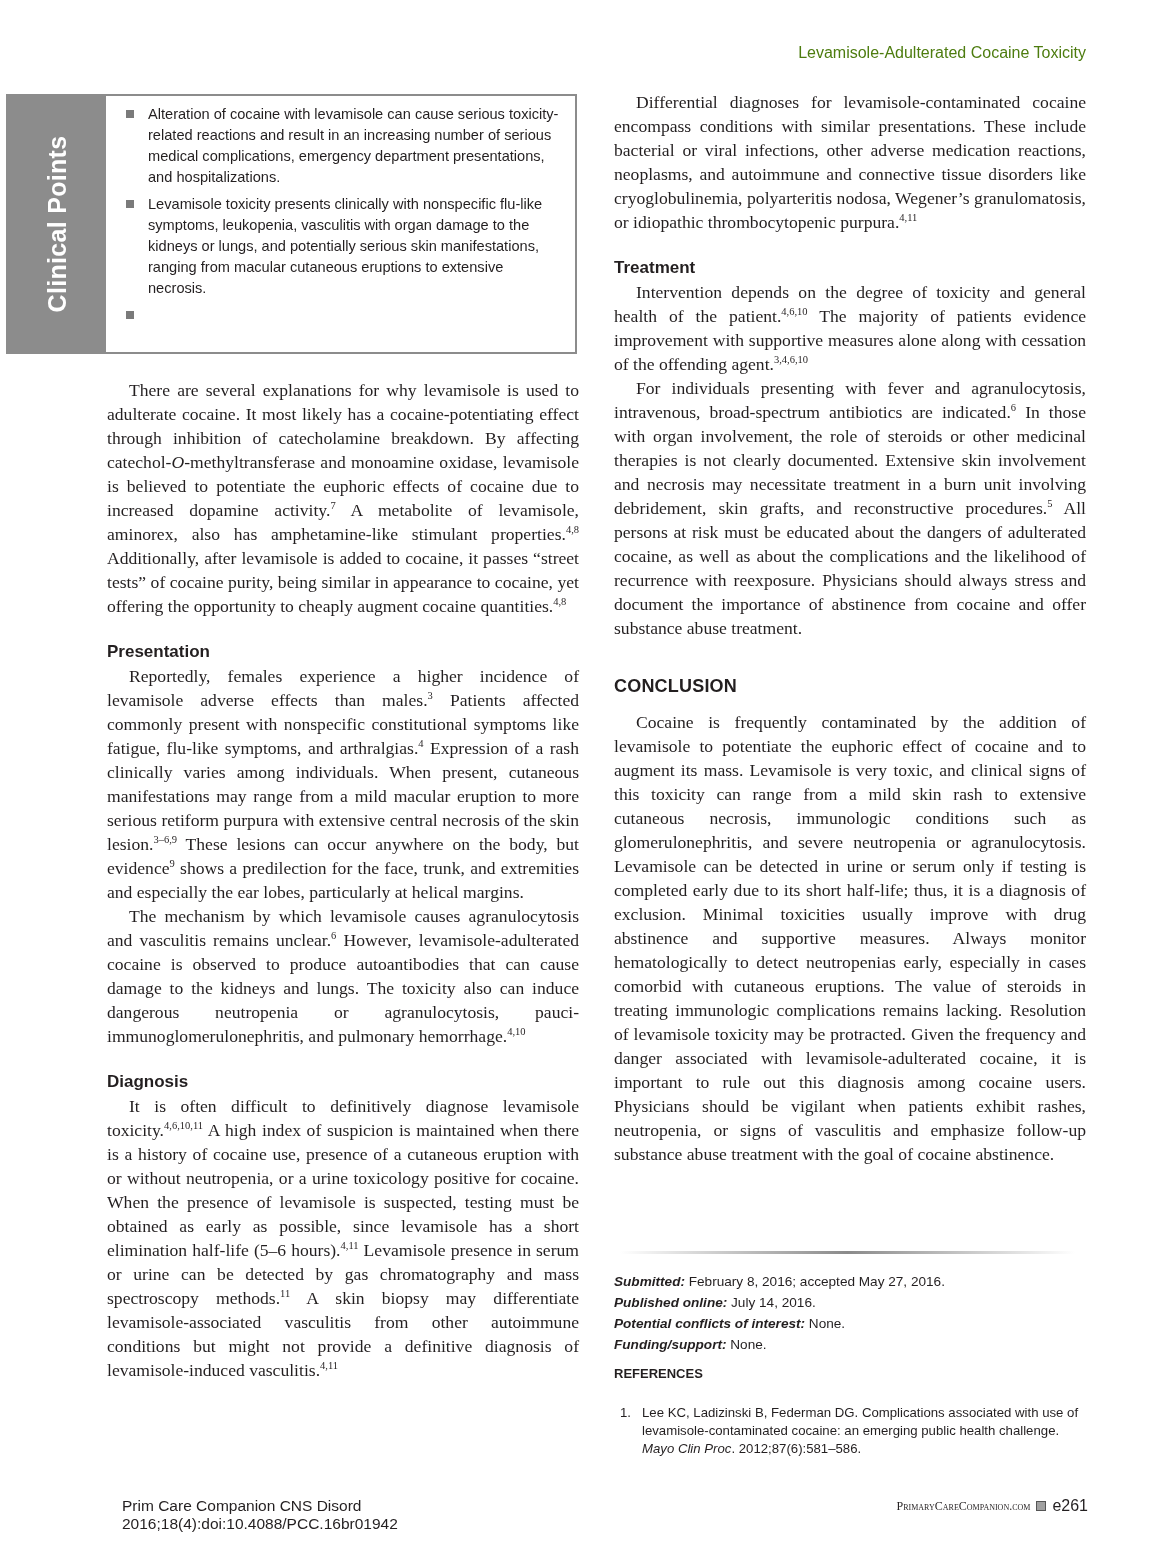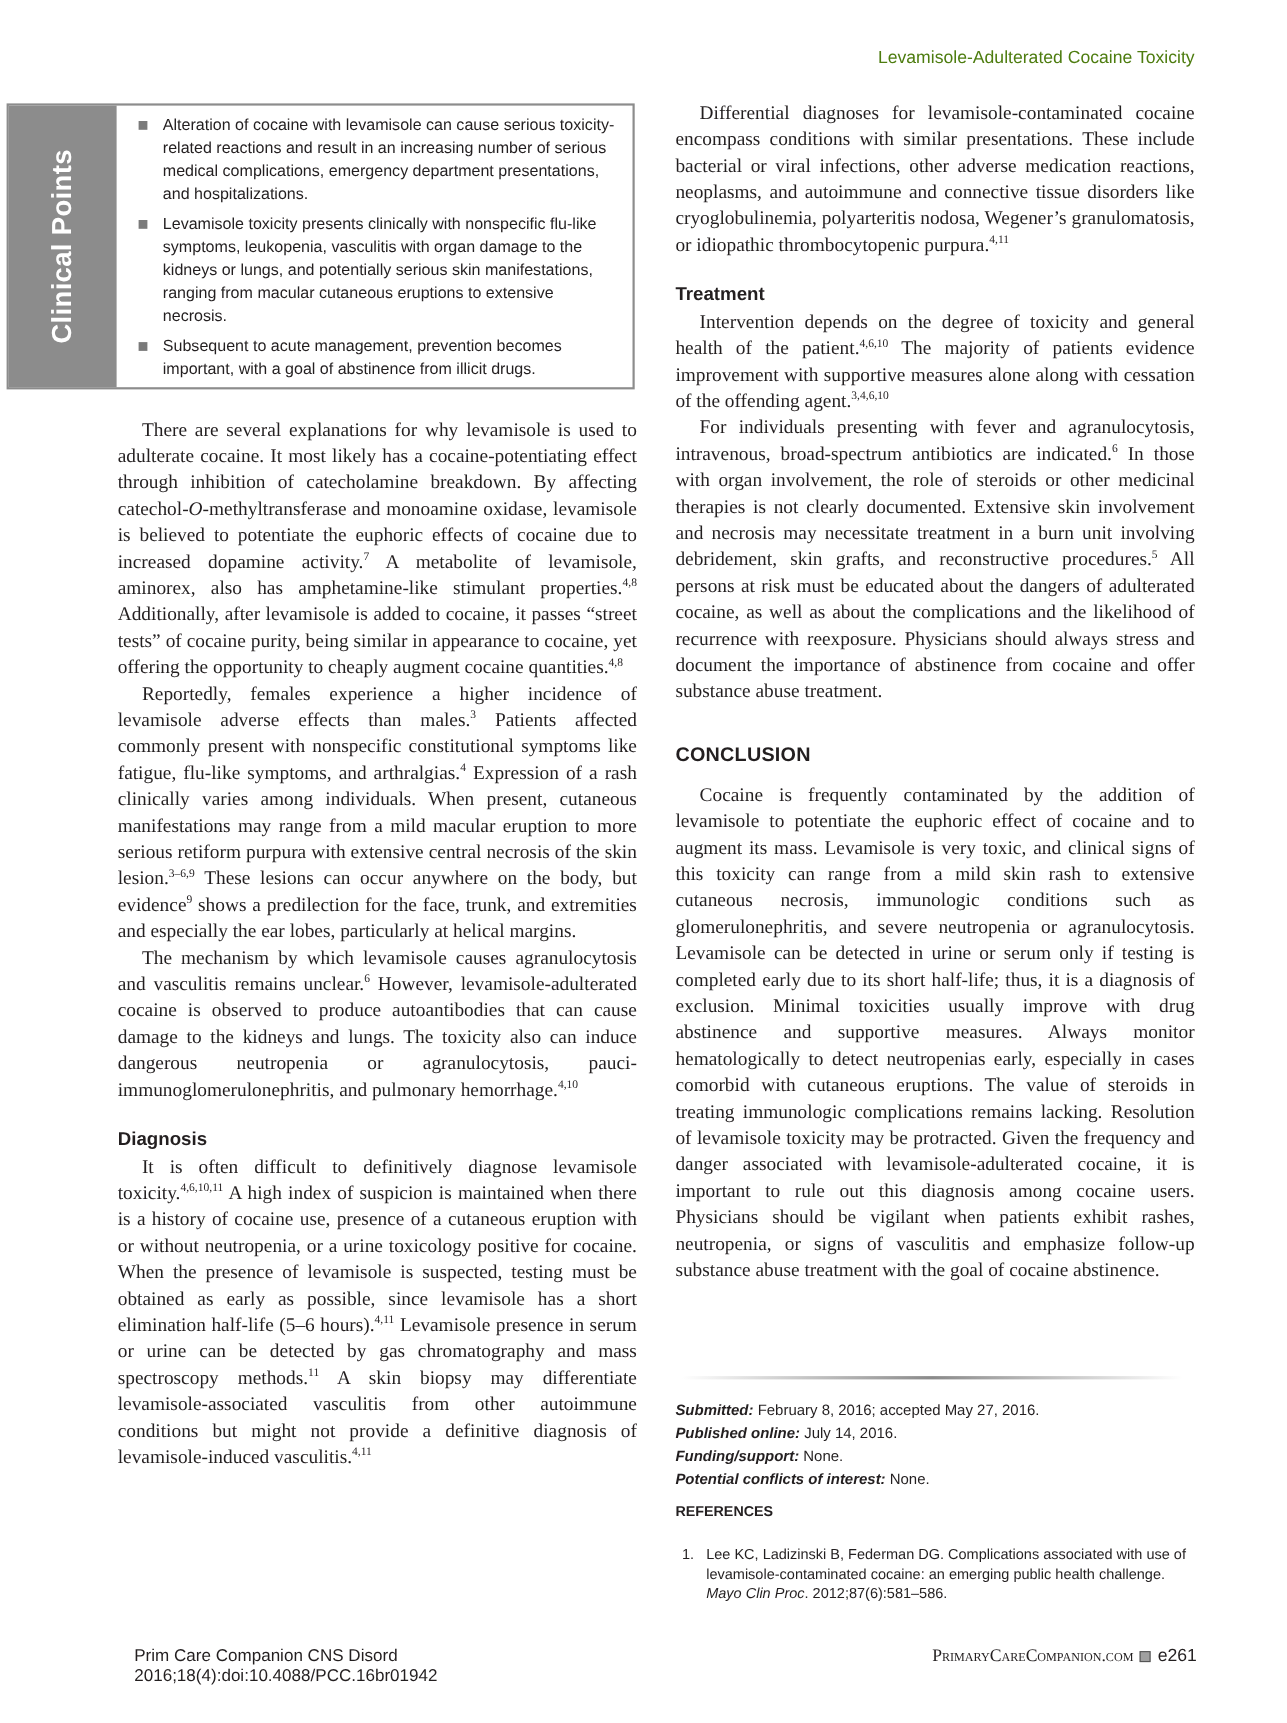--- a/index.html
+++ b/index.html
@@ -31,42 +31,43 @@
   .meta-row { margin: 0; }
   .meta-label { font-weight: bold; font-style: italic; text-align: center; }
 
   .refs-head { position: absolute; left: 614px; top: 1366px; font-size: 13px; font-weight: bold; }
   .refs { position: absolute; left: 620px; top: 1404px; width: 465px; margin: 0; padding: 0; list-style: none; font-size: 13.2px; line-height: 18px; }
   .ref-item { position: relative; padding-left: 22px; }
   .ref-num { position: absolute; left: 0; top: 0; }
 
   .footer-left { position: absolute; left: 122px; top: 1497px; font-size: 15.5px; line-height: 18px; }
   .footer-right { position: absolute; right: 82px; top: 1497px; font-size: 16px; line-height: 18px; display: flex; align-items: center; gap: 6px; }
-  .smallcaps { font-variant: small-caps; font-size: 16px; }
+  .smallcaps { font-variant: small-caps; font-size: 12px; }
   .sq-icon { display: inline-block; width: 10px; height: 10px; border: 1px solid #555; background: #a0a0a0; box-sizing: border-box; }
 </style>
 </head>
 <body>
 
 <div class="running-head sans">Levamisole-Adulterated Cocaine Toxicity</div>
 
 <div class="cp-box sans">
   <div class="cp-side">
     <div class="cp-side-title">Clinical Points</div>
   </div>
   <ul class="cp-list">
     <li class="cp-item"><span class="cp-bullet"></span><span>Alteration of cocaine with levamisole can cause serious toxicity-related reactions and result in an increasing number of serious medical complications, emergency department presentations, and hospitalizations.</span></li>
     <li class="cp-item"><span class="cp-bullet"></span><span>Levamisole toxicity presents clinically with nonspecific flu-like symptoms, leukopenia, vasculitis with organ damage to the kidneys or lungs, and potentially serious skin manifestations, ranging from macular cutaneous eruptions to extensive necrosis.</span></li>
-    <li class="cp-item"><span class="cp-bullet"></span><span>Subsequent to acute management, prevention becomes important, with a goal of abstinence from illicit drugs.</span></li>
+    <li class="cp-item"><span class="cp-bullet"></span></li>
   </ul>
 </div>
 
 <div class="col col-left serif" style="top:378px;">
   <p class="para"><span>There are several explanations for why levamisole is used to adulterate cocaine. It most likely has a cocaine-potentiating effect through inhibition of catecholamine breakdown. By affecting catechol-</span><i>O</i><span>-methyltransferase and monoamine oxidase, levamisole is believed to potentiate the euphoric effects of cocaine due to increased dopamine activity.</span><sup>7</sup><span> A metabolite of levamisole, aminorex, also has amphetamine-like stimulant properties.</span><sup>4,8</sup><span> Additionally, after levamisole is added to cocaine, it passes “street tests” of cocaine purity, being similar in appearance to cocaine, yet offering the opportunity to cheaply augment cocaine quantities.</span><sup>4,8</sup></p>
 
+  <h3 class="sec-head sans" style="margin-top:22px;">Presentation</h3>
   <p class="para"><span>Reportedly, females experience a higher incidence of levamisole adverse effects than males.</span><sup>3</sup><span> Patients affected commonly present with nonspecific constitutional symptoms like fatigue, flu-like symptoms, and arthralgias.</span><sup>4</sup><span> Expression of a rash clinically varies among individuals. When present, cutaneous manifestations may range from a mild macular eruption to more serious retiform purpura with extensive central necrosis of the skin lesion.</span><sup>3–6,9</sup><span> These lesions can occur anywhere on the body, but evidence</span><sup>9</sup><span> shows a predilection for the face, trunk, and extremities and especially the ear lobes, particularly at helical margins.</span></p>
   <p class="para"><span>The mechanism by which levamisole causes agranulocytosis and vasculitis remains unclear.</span><sup>6</sup><span> However, levamisole-adulterated cocaine is observed to produce autoantibodies that can cause damage to the kidneys and lungs. The toxicity also can induce dangerous neutropenia or agranulocytosis, pauci-immunoglomerulonephritis, and pulmonary hemorrhage.</span><sup>4,10</sup></p>
 
   <h3 class="sec-head sans" style="margin-top:22px;">Diagnosis</h3>
   <p class="para"><span>It is often difficult to definitively diagnose levamisole toxicity.</span><sup>4,6,10,11</sup><span> A high index of suspicion is maintained when there is a history of cocaine use, presence of a cutaneous eruption with or without neutropenia, or a urine toxicology positive for cocaine. When the presence of levamisole is suspected, testing must be obtained as early as possible, since levamisole has a short elimination half-life (5–6 hours).</span><sup>4,11</sup><span> Levamisole presence in serum or urine can be detected by gas chromatography and mass spectroscopy methods.</span><sup>11</sup><span> A skin biopsy may differentiate levamisole-associated vasculitis from other autoimmune conditions but might not provide a definitive diagnosis of levamisole-induced vasculitis.</span><sup>4,11</sup></p>
 </div>
 
 <div class="col col-right serif" style="top:90px;">
   <p class="para"><span>Differential diagnoses for levamisole-contaminated cocaine encompass conditions with similar presentations. These include bacterial or viral infections, other adverse medication reactions, neoplasms, and autoimmune and connective tissue disorders like cryoglobulinemia, polyarteritis nodosa, Wegener’s granulomatosis, or idiopathic thrombocytopenic purpura.</span><sup>4,11</sup></p>
 
@@ -76,22 +77,22 @@
 
   <h2 class="main-head sans" style="margin-top:34px; margin-bottom:12px;">CONCLUSION</h2>
   <p class="para">Cocaine is frequently contaminated by the addition of levamisole to potentiate the euphoric effect of cocaine and to augment its mass. Levamisole is very toxic, and clinical signs of this toxicity can range from a mild skin rash to extensive cutaneous necrosis, immunologic conditions such as glomerulonephritis, and severe neutropenia or agranulocytosis. Levamisole can be detected in urine or serum only if testing is completed early due to its short half-life; thus, it is a diagnosis of exclusion. Minimal toxicities usually improve with drug abstinence and supportive measures. Always monitor hematologically to detect neutropenias early, especially in cases comorbid with cutaneous eruptions. The value of steroids in treating immunologic complications remains lacking. Resolution of levamisole toxicity may be protracted. Given the frequency and danger associated with levamisole-adulterated cocaine, it is important to rule out this diagnosis among cocaine users. Physicians should be vigilant when patients exhibit rashes, neutropenia, or signs of vasculitis and emphasize follow-up substance abuse treatment with the goal of cocaine abstinence.</p>
 </div>
 
 <div class="divider"></div>
 
 <div class="meta sans">
   <p class="meta-row"><span class="meta-label">Submitted:</span><span> February 8, 2016; accepted May 27, 2016.</span></p>
   <p class="meta-row"><span class="meta-label">Published online:</span><span> July 14, 2016.</span></p>
+  <p class="meta-row"><span class="meta-label">Potential conflicts of interest:</span><span> None.</span></p>
   <p class="meta-row"><span class="meta-label">Funding/support:</span><span> None.</span></p>
-  <p class="meta-row"><span class="meta-label">Potential conflicts of interest:</span><span> None.</span></p>
 </div>
 
 <div class="refs-head sans">REFERENCES</div>
 <ol class="refs sans">
   <li class="ref-item">
     <span class="ref-num">1.</span>
     <span>Lee KC, Ladizinski B, Federman DG. Complications associated with use of levamisole-contaminated cocaine: an emerging public health challenge. </span><i>Mayo Clin Proc</i><span>. 2012;87(6):581–586.</span>
   </li>
 </ol>
 

